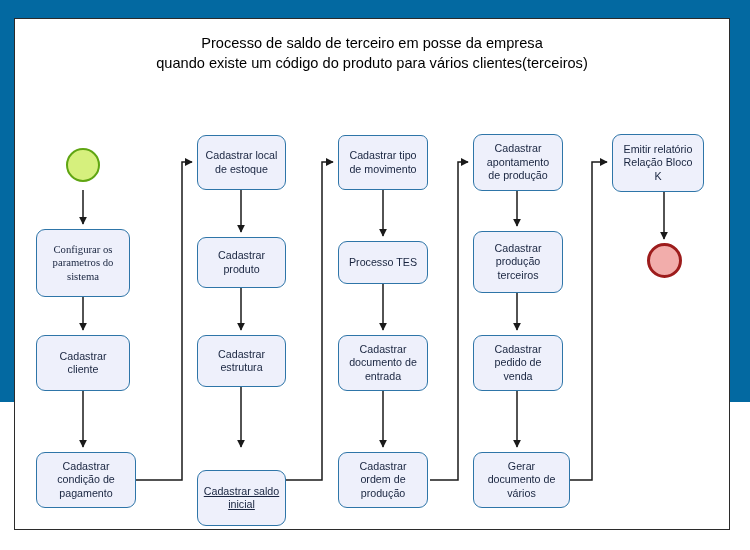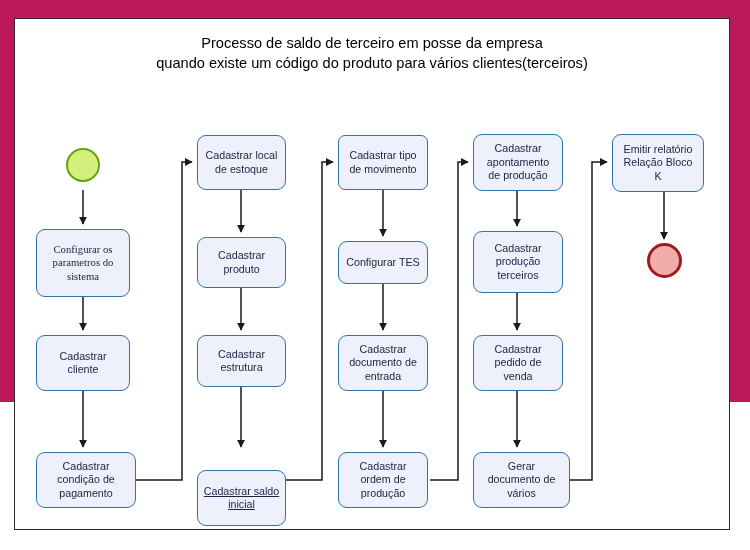--- a/index.html
+++ b/index.html
@@ -11,21 +11,21 @@
     width: 750px;
     height: 550px;
     font-family: "Liberation Sans", sans-serif;
     overflow: hidden;
     position: relative;
   }
   #canvas {
     position: relative;
     width: 750px;
     height: 402px;
-    background: #be185d;
+    background: #0369a1;
   }
   .frame {
     position: absolute;
     left: 14px;
     top: 18px;
     width: 716px;
     height: 512px;
     border: 1.4px solid #2b2b2b;
     box-sizing: border-box;
     background: #ffffff;
@@ -141,21 +141,21 @@
 de estoque</div>
   <div class="node" style="left:197px; top:237px; width:89px; height:51px;">Cadastrar
 produto</div>
   <div class="node" style="left:197px; top:335px; width:89px; height:52px;">Cadastrar
 estrutura</div>
   <div class="node" style="left:197px; top:470px; width:89px; height:56px;text-decoration:underline;">Cadastrar saldo
 inicial</div>
 
   <div class="node" style="left:338px; top:135px; width:90px; height:55px;border-radius:7px;">Cadastrar tipo
 de movimento</div>
-  <div class="node" style="left:338px; top:241px; width:90px; height:43px;">Configurar TES</div>
+  <div class="node" style="left:338px; top:241px; width:90px; height:43px;">Processo TES</div>
   <div class="node" style="left:338px; top:335px; width:90px; height:56px;">Cadastrar
 documento de
 entrada</div>
   <div class="node" style="left:338px; top:452px; width:90px; height:56px;">Cadastrar
 ordem de
 produção</div>
 
   <div class="node" style="left:473px; top:134px; width:90px; height:57px;">Cadastrar
 apontamento
 de produção</div>

